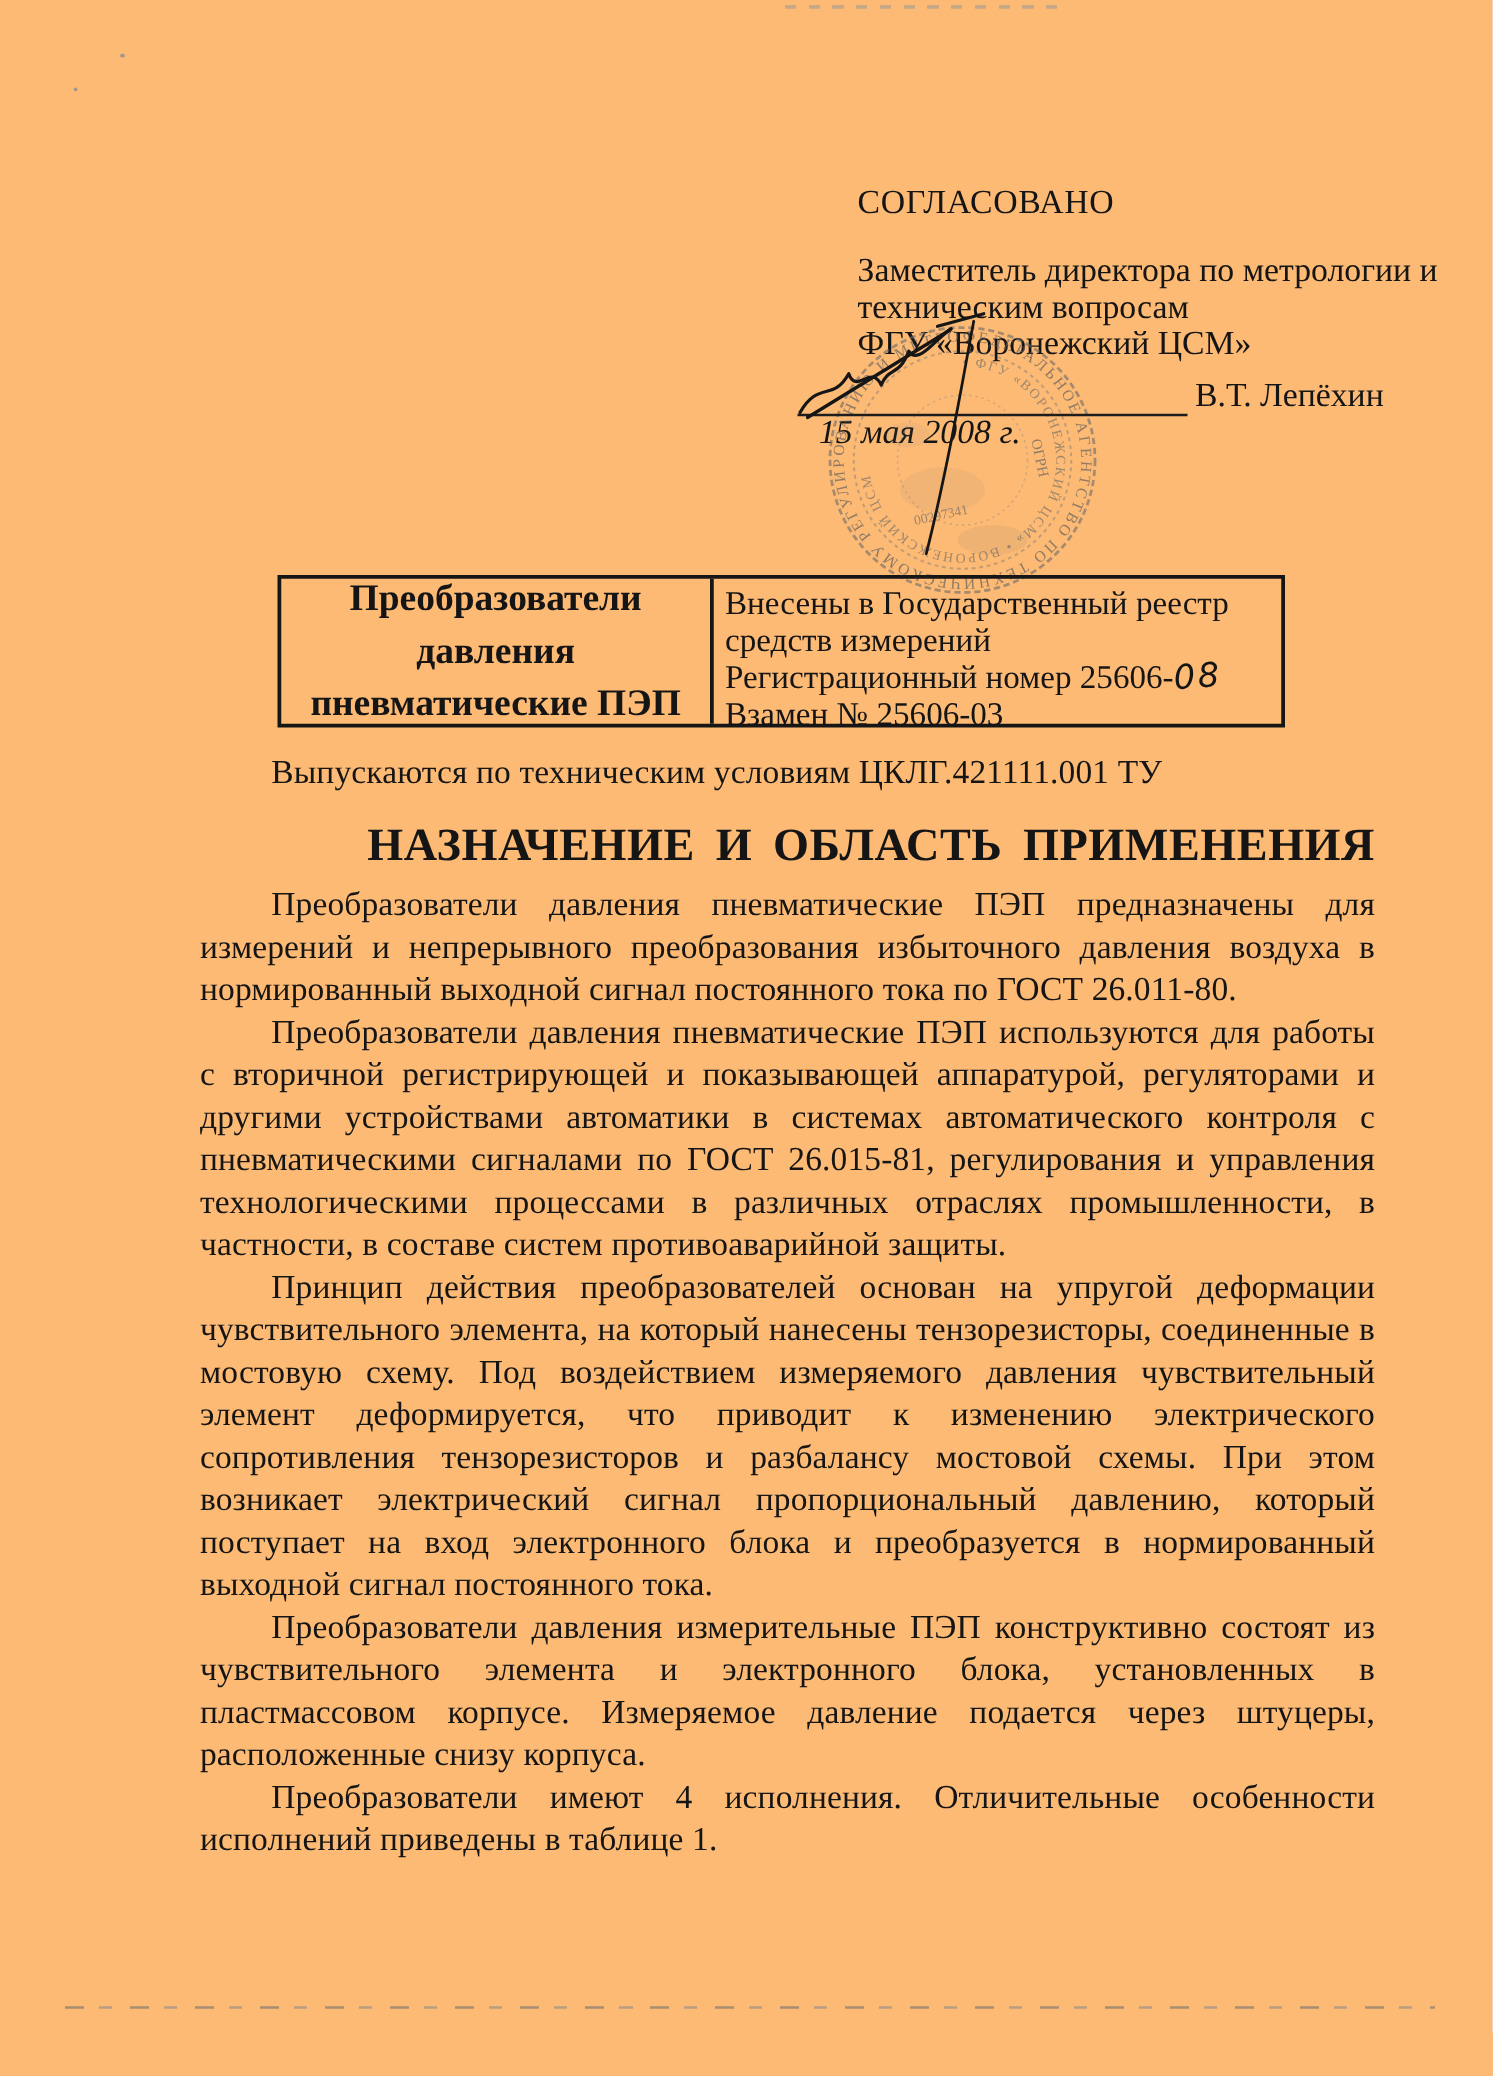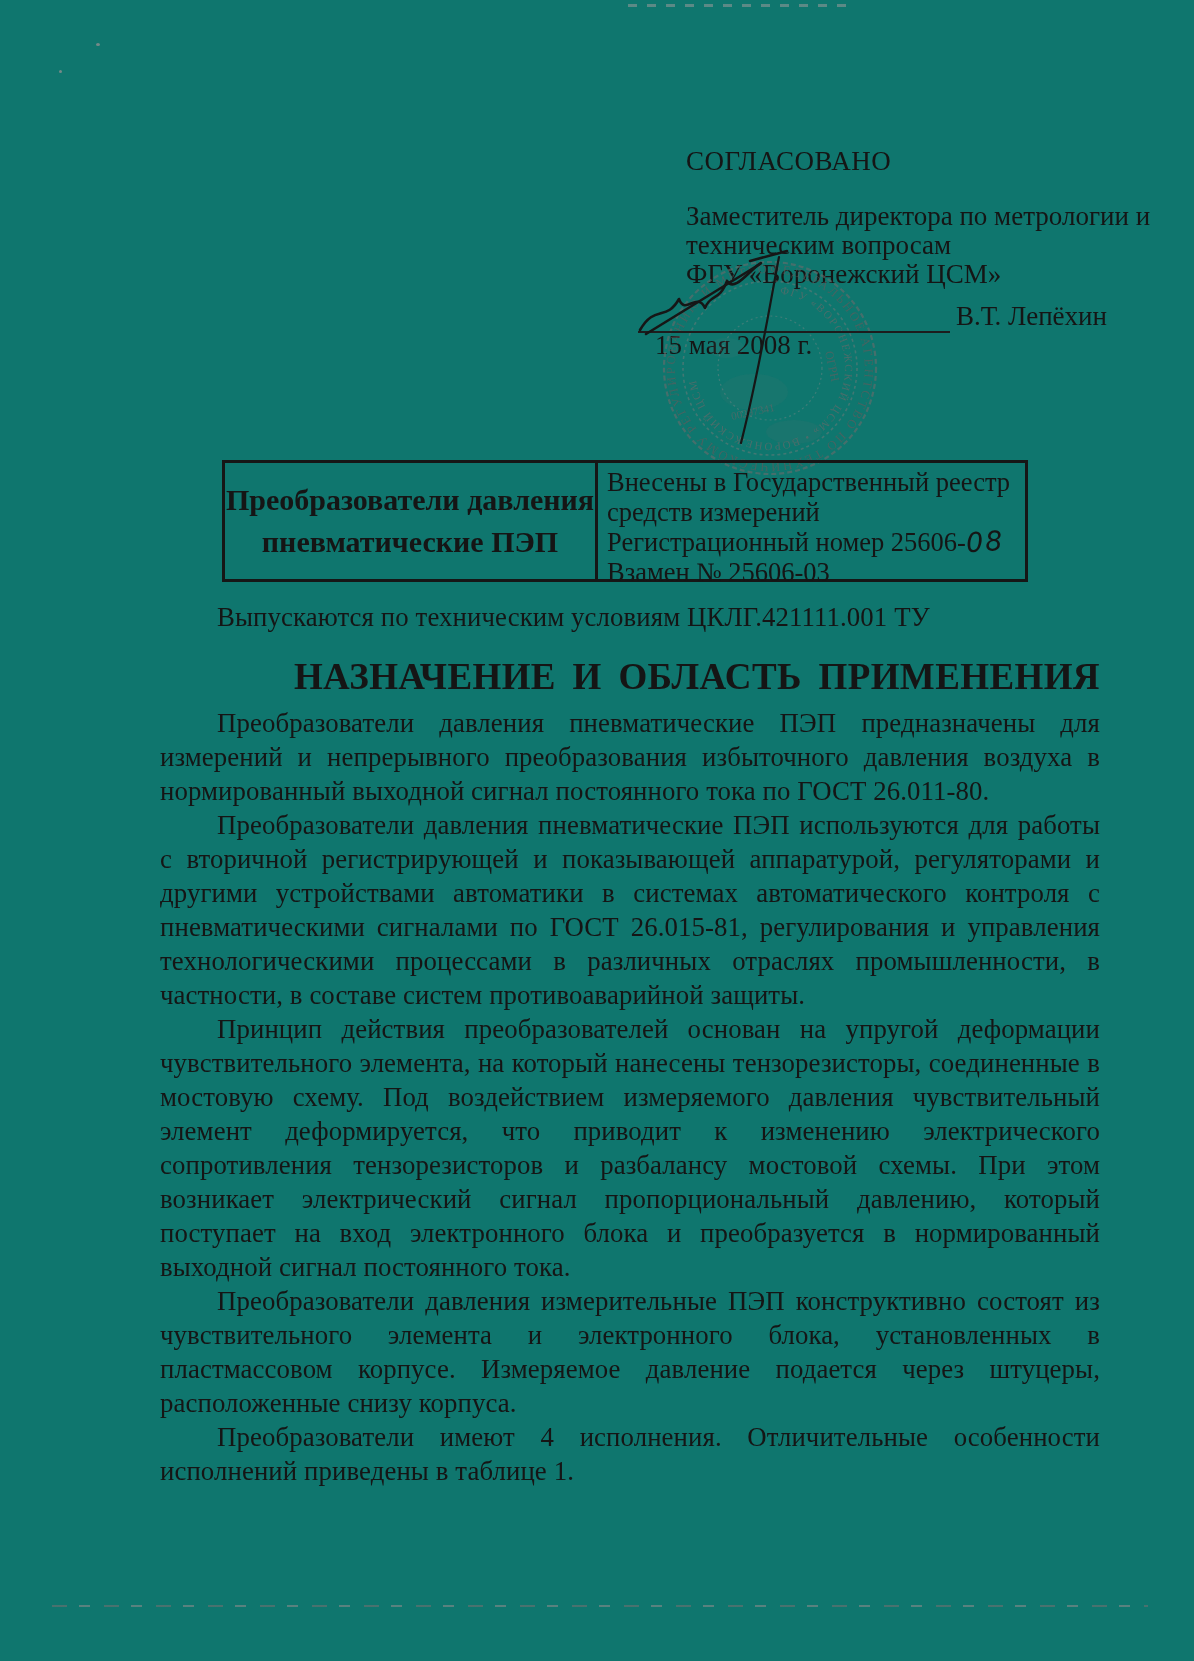--- a/index.html
+++ b/index.html
@@ -1,20 +1,20 @@
 <!DOCTYPE html>
 <html><head>
 <meta charset="utf-8">
 <style>
   html,body{margin:0;padding:0;background:#e8e8e8;}
   .page{
     position:relative;
     width:1194px;height:1661px;
     margin:0 auto;
-    background:#0f766e;
+    background:#fdba74;
     font-family:"Liberation Serif", serif;
     color:#151515;
     overflow:hidden;
   }
   
   .top-dashes{
     position:absolute;left:628px;top:4px;width:228px;height:3px;
     background:repeating-linear-gradient(90deg,#9a9a9a 0 9px,transparent 9px 19px);
     opacity:.55;
   }
@@ -27,35 +27,35 @@
     opacity:.6;
   }
 
   
   .approval{position:absolute;left:686px;top:147px;font-size:27px;line-height:29px;}
   .approval .title{margin:0 0 26px 0;letter-spacing:.5px;}
   .approval .line{margin:0;}
 
   .signer{position:absolute;left:956px;top:301px;font-size:27px;}
   .sig-line{position:absolute;left:638px;top:331px;width:312px;border-top:2px solid #1d1d1d;}
-  .sig-date{position:absolute;left:655px;top:330px;font-size:27px;}
+  .sig-date{position:absolute;left:655px;top:330px;font-size:27px;font-style:italic;}
 
   
   .stamp-svg{position:absolute;left:654px;top:252px;z-index:1;}
   .signature-svg{position:absolute;left:600px;top:230px;z-index:3;}
   .sig-line{z-index:2;}
 
   
   .title-table{
     position:absolute;left:222px;top:460px;width:806px;height:122px;
     border:3px solid #161616;display:flex;box-sizing:border-box;z-index:4;
     background:transparent;
   }
   .title-table .cell-left{
-    width:373px;border-right:3px solid #161616;box-sizing:border-box;
+    width:346px;border-right:3px solid #161616;box-sizing:border-box;
     display:flex;flex-direction:column;justify-content:center;align-items:center;
     font-weight:bold;font-size:30px;line-height:42px;text-align:center;
   }
   .title-table .cell-right{
     flex:1;padding:5px 8px 4px 9px;box-sizing:border-box;
     font-size:26.5px;line-height:29.5px;
   }
   .hand{
     font-family:"DejaVu Sans", sans-serif;font-style:italic;
     font-size:27px;letter-spacing:2px;display:inline-block;transform:rotate(-4deg);

